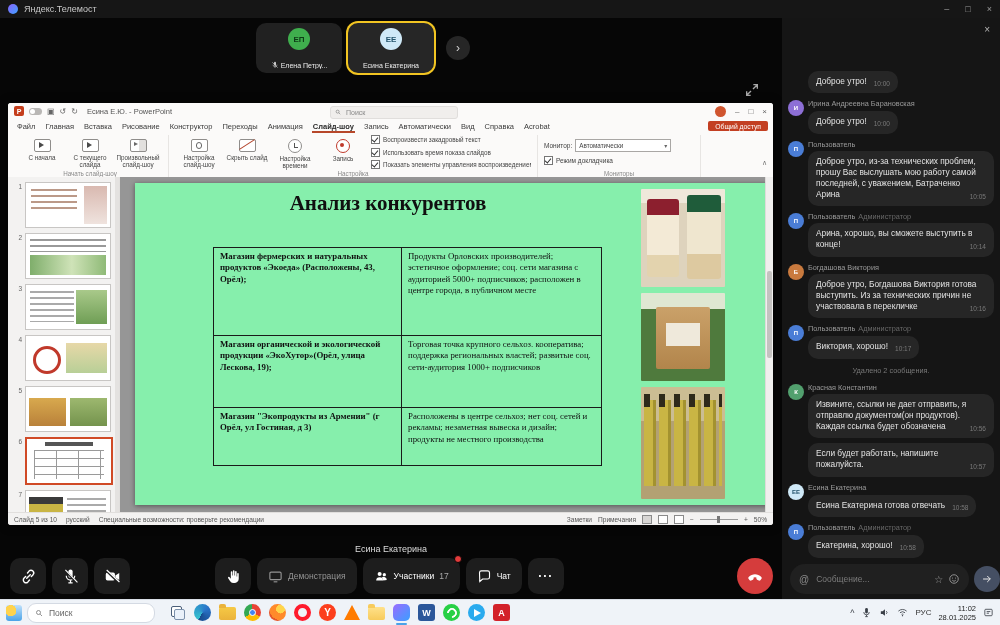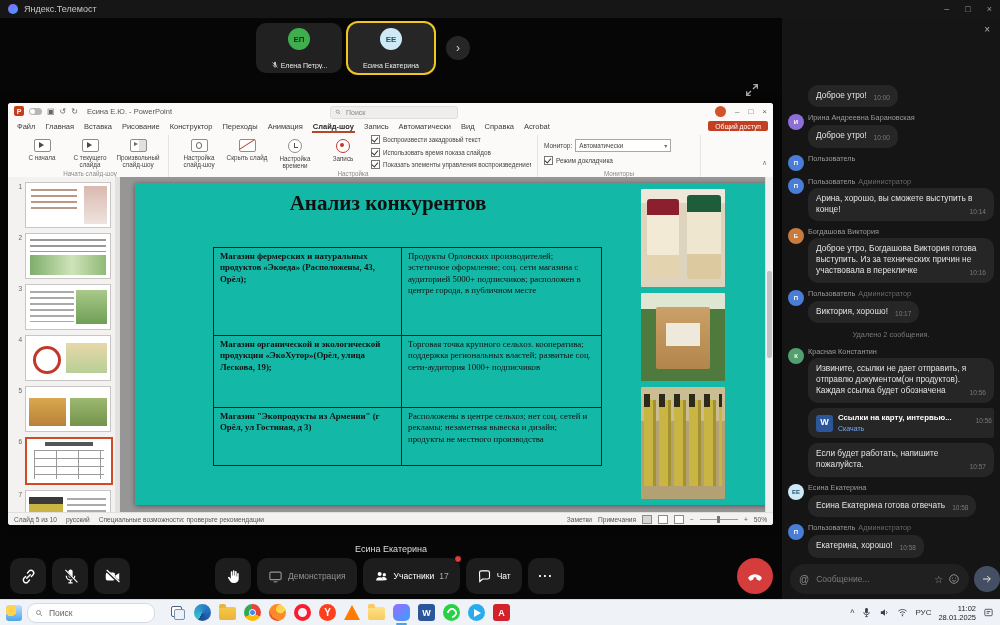--- a/index.html
+++ b/index.html
@@ -110,21 +110,21 @@
   .t6::after{left:8%;top:26%;right:8%;bottom:8%;
       background:repeating-linear-gradient(180deg,#9a9a9a 0 1px,transparent 1px 8px),
                  repeating-linear-gradient(90deg,#9a9a9a 0 1px,transparent 1px 22px)}
   .t7::before{left:4%;top:14%;width:40%;height:76%;background:linear-gradient(180deg,#3a3a3a 0 22%,#c9b544 22% 100%)}
   .t7::after{right:5%;top:16%;width:46%;height:62%;background:repeating-linear-gradient(180deg,#aaa 0 2px,transparent 2px 6px)}
 
   .canvas{flex:1;background:#969696;position:relative}
   .canvas-scroll{position:absolute;right:0;top:0;bottom:0;width:7px;background:#f0efee;border-left:1px solid #dedcda}
   .canvas-scroll::after{content:"";position:absolute;left:1px;right:1px;top:28%;height:26%;background:#c4c2c0;border-radius:2px}
 
-  .slide{position:absolute;left:15px;top:6px;width:637px;height:322px;background:#14b8a6;box-shadow:0 1px 5px rgba(0,0,0,.45)}
+  .slide{position:absolute;left:15px;top:6px;width:637px;height:322px;background:#86efac;box-shadow:0 1px 5px rgba(0,0,0,.45)}
   .slide-title{position:absolute;left:0;top:8px;width:506px;text-align:center;
                font-family:"Liberation Serif",serif;font-size:21px;font-weight:bold;color:#101010}
   .slide-table{position:absolute;left:78px;top:64px;width:388px;border-collapse:collapse;
                font-family:"Liberation Serif",serif;color:#101010;table-layout:fixed}
   .slide-table th,.slide-table td{border:1px solid #1a1a1a;padding:3px 6px;vertical-align:top}
   .slide-table th{font-size:10px;text-align:center;font-weight:bold;height:16px}
   .slide-table td{font-size:8.8px;line-height:1.3}
   .slide-table td.c1{font-weight:bold}
   .photo{position:absolute;left:506px;width:84px;overflow:hidden;border-radius:1px}
   .photo::before,.photo::after{content:"";position:absolute}
@@ -572,20 +572,21 @@
         <div class="mbody">
           <div class="mname"><span>Ирина Андреевна Барановская</span></div>
           <div class="bub"><span>Доброе утро!</span><span class="time">10:00</span></div>
         </div>
       </div>
 
       <div class="msg">
         <span class="mav av-p">П</span>
         <div class="mbody">
           <div class="mname"><span>Пользователь</span></div>
+          <div class="bub"><span>Доброе утро, из-за технических проблем, прошу Вас выслушать мою работу самой последней, с уважением, Батраченко Арина</span><span class="time">10:05</span></div>
         </div>
       </div>
 
       <div class="msg">
         <span class="mav av-p">П</span>
         <div class="mbody">
           <div class="mname"><span>Пользователь</span><span class="adm">Администратор</span></div>
           <div class="bub"><span>Арина, хорошо, вы сможете выступить в конце!</span><span class="time">10:14</span></div>
         </div>
       </div>
@@ -609,34 +610,20 @@
       <div class="cdivider">Удалено 2 сообщения.</div>
 
       <div class="msg">
         <span class="mav av-k">К</span>
         <div class="mbody">
           <div class="mname"><span>Красная Константин</span></div>
           <div class="bub"><span>Извините, ссылки не дает отправить, я отправлю документом(он продуктов). Каждая ссылка будет обозначена</span><span class="time">10:56</span></div>
         </div>
       </div>
 
-      <div class="msg">
-        <div class="mbody noav">
-          <div class="bub filebub">
-            <span class="time">10:56</span>
-            <div class="file">
-              <span class="ficon"></span>
-              <div class="fmeta">
-                <div class="fname">Ссылки на карту, интервью...</div>
-                <div class="fact">Скачать</div>
-              </div>
-            </div>
-          </div>
-        </div>
-      </div>
 
       <div class="msg">
         <div class="mbody noav">
           <div class="bub"><span>Если будет работать, напишите пожалуйста.</span><span class="time">10:57</span></div>
         </div>
       </div>
 
       <div class="msg">
         <span class="mav av-ee">ЕЕ</span>
         <div class="mbody">

